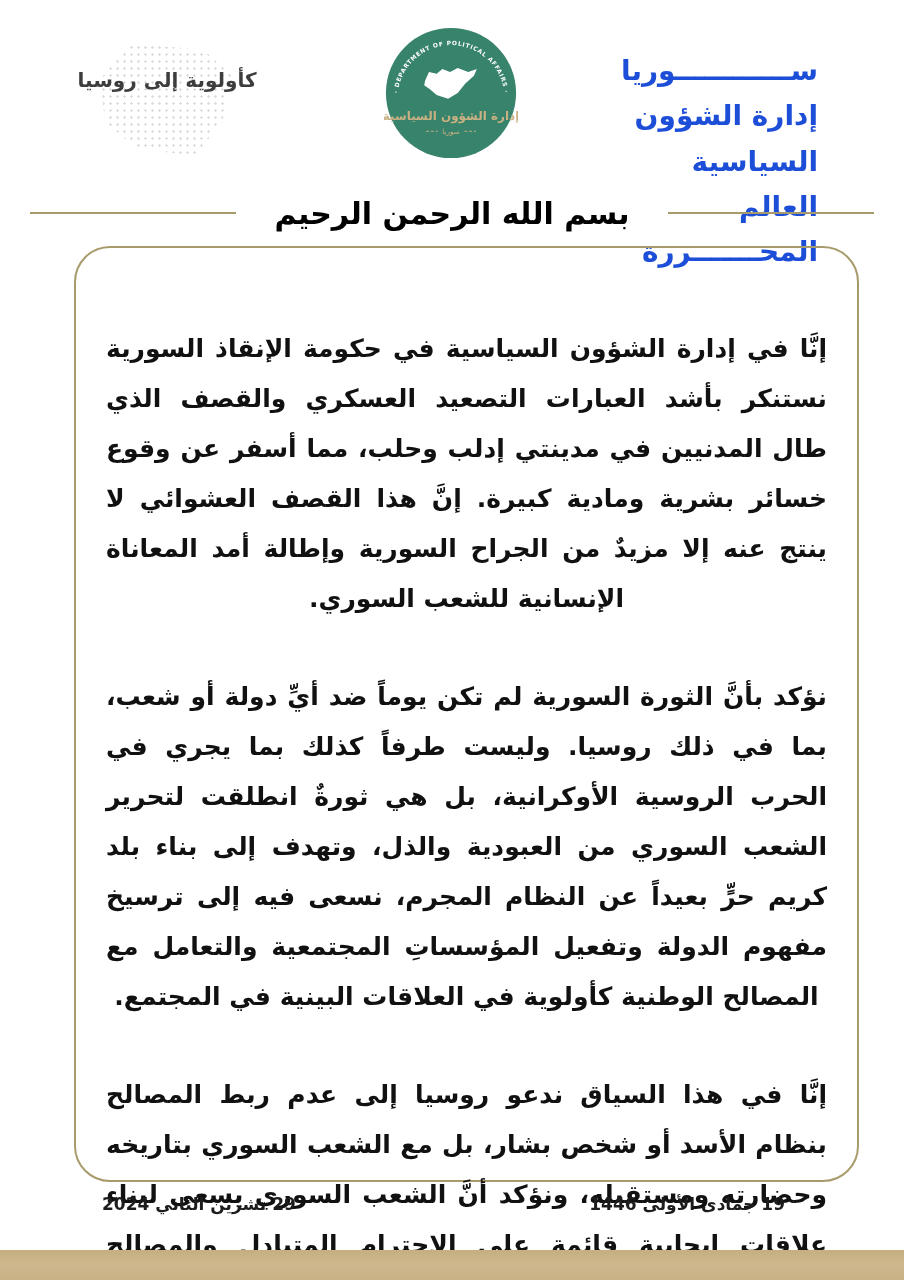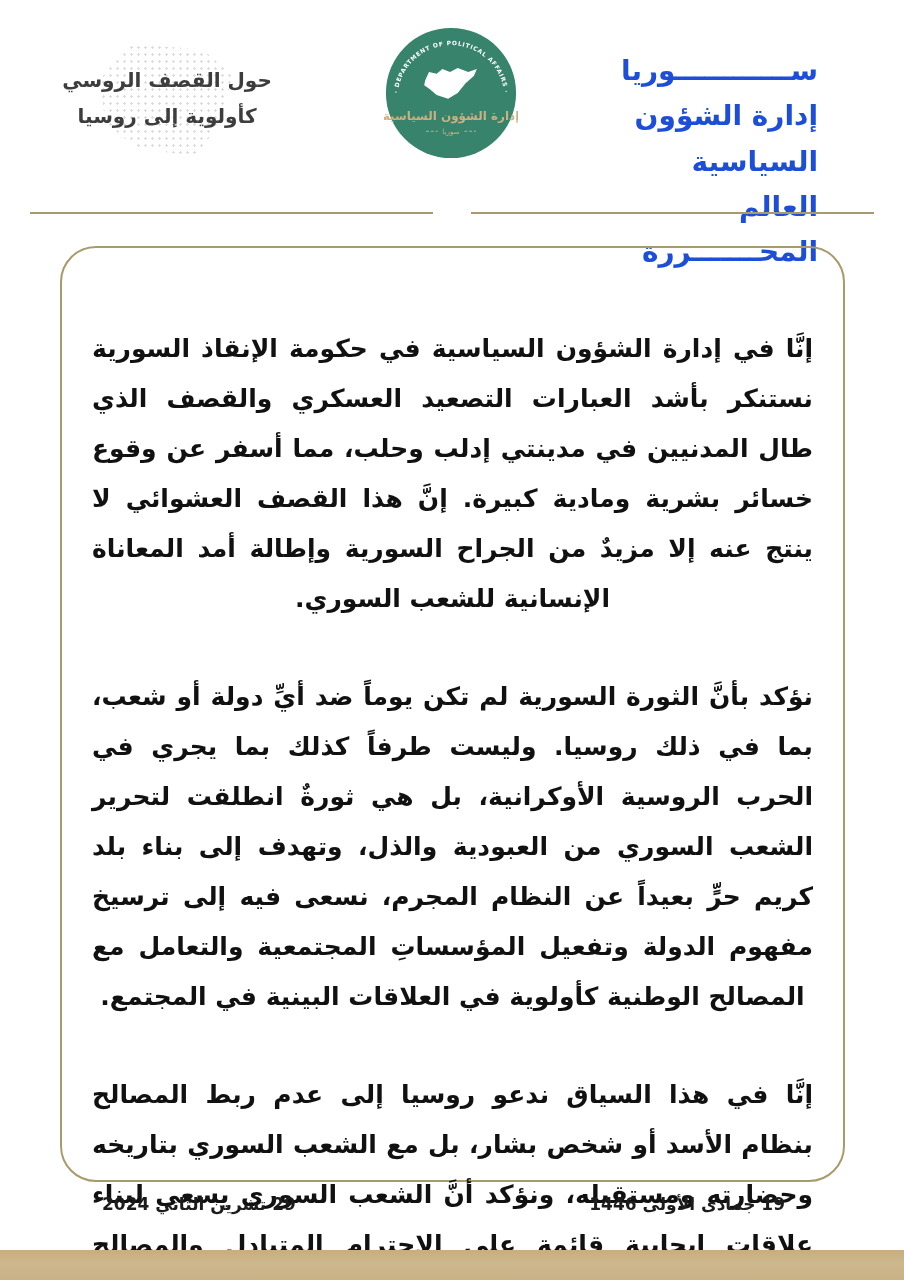--- a/index.html
+++ b/index.html
@@ -40,21 +40,21 @@
     display:flex; align-items:center; gap:38px;
   }
   .basmala-rule { flex:1; height:2px; background:#A89B6B; }
   .basmala-text {
     direction:rtl; color:#000; font-weight:bold; font-size:30px;
     white-space:nowrap; letter-spacing:0;
   }
 
   
   .letter-box {
-    position:absolute; left:60px; top:246px; width:785px; height:936px;
+    position:absolute; left:74px; top:246px; width:785px; height:936px;
     border:2.5px solid #A89B6B; border-radius:36px;
     padding:76px 30px 40px;
     direction:rtl;
   }
   .letter-box p {
     font-size:25px; font-weight:bold; color:#111;
     line-height:2.0;
     text-align:justify; text-align-last:center;
     margin:0 0 48px;
   }
@@ -70,21 +70,20 @@
   }
 </style>
 </head>
 <body>
 
 <div class="page">
 
   <div class="dots-pattern"></div>
 
   <div class="subject-block">
-    <div>حول القصف الروسي</div>
     <div>كأولوية إلى روسيا</div>
   </div>
 
   <div class="logo-wrap">
     <svg viewBox="0 0 140 140">
       <circle cx="70" cy="70" r="68" fill="#38836C"></circle>
       <defs>
         <path id="arc-top" d="M 14,76 A 56,56 0 0 1 126,76" fill="none"></path>
       </defs>
       <text font-size="6.2" font-weight="bold" fill="#ffffff" letter-spacing="0.8" font-family="DejaVu Sans, sans-serif">
@@ -99,20 +98,21 @@
   </div>
 
   <div class="org-block">
     <div>ســــــــــــوريا</div>
     <div>إدارة الشؤون السياسية</div>
     <div>العالم المحـــــــررة</div>
   </div>
 
   <div class="basmala-row">
     <div class="basmala-rule"></div>
+    <div class="basmala-text">بسم الله الرحمن الرحيم</div>
     <div class="basmala-rule"></div>
   </div>
 
   <div class="letter-box">
     <p>إنَّا في إدارة الشؤون السياسية في حكومة الإنقاذ السورية نستنكر بأشد العبارات التصعيد العسكري والقصف الذي طال المدنيين في مدينتي إدلب وحلب، مما أسفر عن وقوع خسائر بشرية ومادية كبيرة. إنَّ هذا القصف العشوائي لا ينتج عنه إلا مزيدٌ من الجراح السورية وإطالة أمد المعاناة الإنسانية للشعب السوري.</p>
     <p>نؤكد بأنَّ الثورة السورية لم تكن يوماً ضد أيِّ دولة أو شعب، بما في ذلك روسيا. وليست طرفاً كذلك بما يجري في الحرب الروسية الأوكرانية، بل هي ثورةٌ انطلقت لتحرير الشعب السوري من العبودية والذل، وتهدف إلى بناء بلد كريم حرٍّ بعيداً عن النظام المجرم، نسعى فيه إلى ترسيخ مفهوم الدولة وتفعيل المؤسساتِ المجتمعية والتعامل مع المصالح الوطنية كأولوية في العلاقات البينية في المجتمع.</p>
     <p>إنَّا في هذا السياق ندعو روسيا إلى عدم ربط المصالح بنظام الأسد أو شخص بشار، بل مع الشعب السوري بتاريخه وحضارته ومستقبله، ونؤكد أنَّ الشعب السوري يسعى لبناء علاقات إيجابية قائمة على الاحترام المتبادل والمصالح المشتركة مع كل دول العالم، بما في ذلك روسيا التي نعتبرها شريكاً محتملاً في بناء مستقبل مشرق لسوريا الحرة.</p>
   </div>
 
   <div class="date date-gregorian">29 تشرين الثاني 2024</div>

